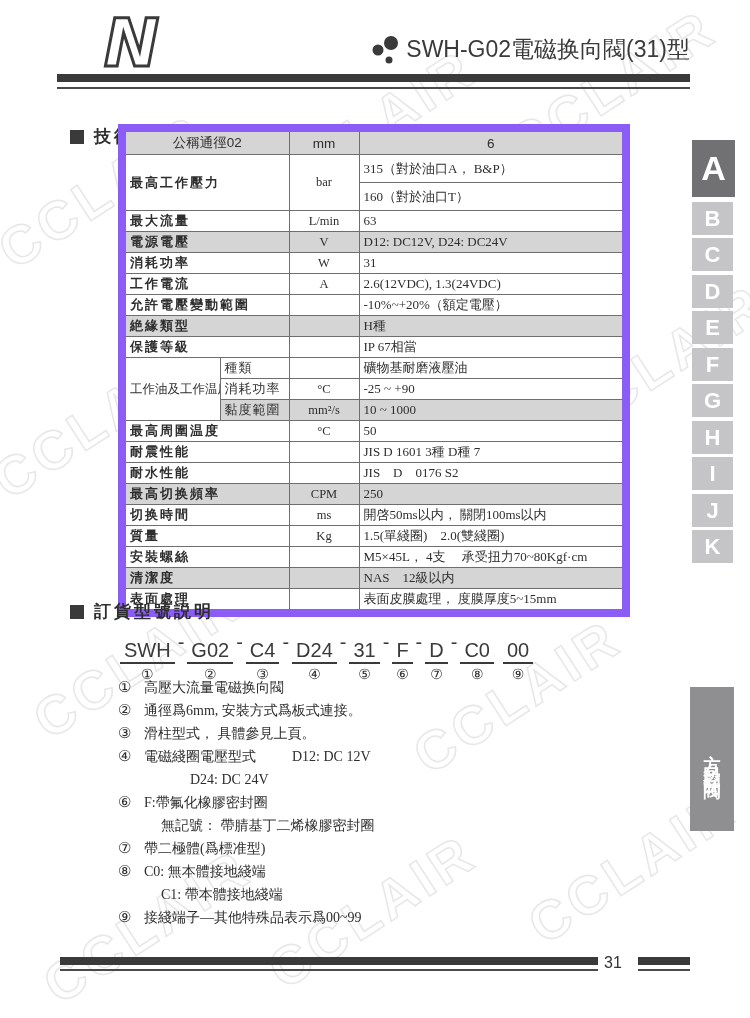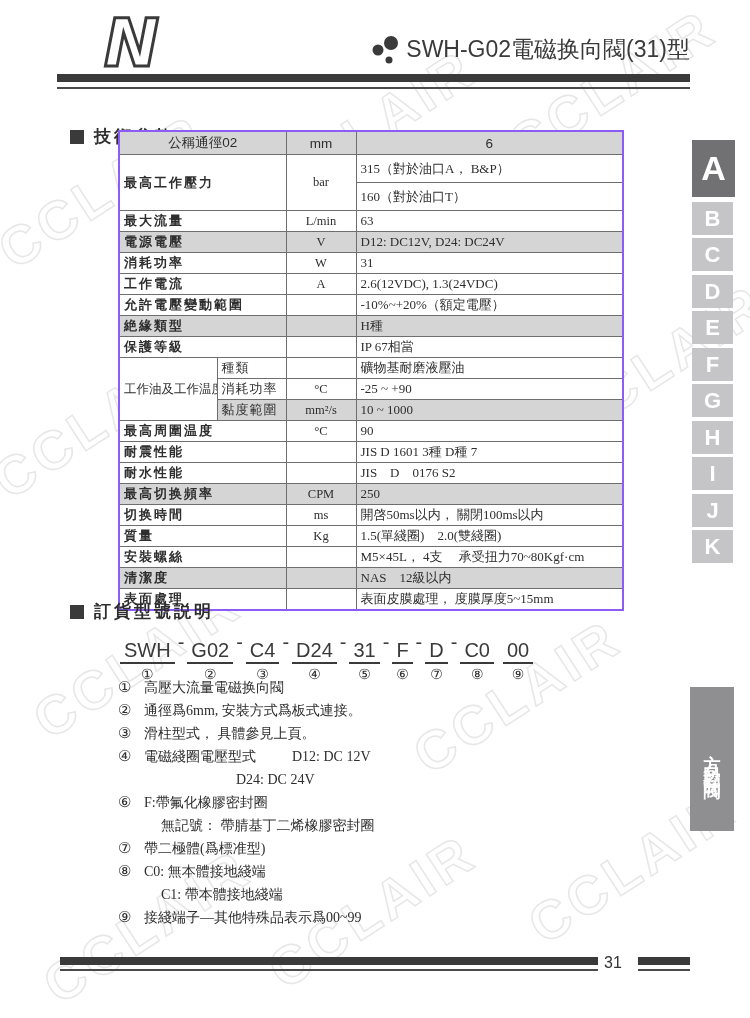--- a/index.html
+++ b/index.html
@@ -15,22 +15,22 @@
   .title{position:absolute;top:33px;right:60px;display:flex;align-items:center;gap:6px;z-index:1;
          font-family:"Liberation Sans",sans-serif;font-size:23px;color:#3a3a3a;}
   .rule-thick{position:absolute;left:57px;top:74px;width:633px;height:8px;background:#3a3a3a;z-index:1;}
   .rule-thin{position:absolute;left:57px;top:87px;width:633px;height:2px;background:#4a4a4a;z-index:1;}
   .sec{position:absolute;display:flex;align-items:center;z-index:1;
        font-family:"Liberation Sans",sans-serif;font-weight:bold;font-size:17px;letter-spacing:3px;color:#2e2e2e;}
   .sec .sq{width:14px;height:14px;background:#3a3a3a;margin-right:10px;}
   .sec1{left:70px;top:105px;margin-top:20px;}
   .sec2{left:70px;top:600px;}
   
-  .spec-table{position:absolute;left:118px;top:130px;width:504px;border-collapse:collapse;
-              font-size:13px;z-index:1;table-layout:fixed;background:#fff;border:2px solid #8b5cf6;}
+  .spec-table{position:absolute;left:118px;top:124px;width:504px;border-collapse:collapse;
+              font-size:13px;z-index:1;table-layout:fixed;background:#fff;border:8px solid #8b5cf6;}
   .spec-table td{border:1px solid #6e6e6e;height:18px;padding:1px 4px;overflow:hidden;white-space:nowrap;}
   .spec-table tr.shaded{background:#d5d5d5;}
   .t-hdr td{height:20px;font-family:"Liberation Sans",sans-serif;font-size:13.5px;}
   .t-press td{height:25px;}
   .lbl{padding-left:9px;letter-spacing:2px;font-weight:bold;}
   .grouplbl{text-align:center;letter-spacing:0;font-size:12.5px;padding:0 2px;}
   .sublbl{padding-left:8px;letter-spacing:1px;}
   .unit{text-align:center;font-size:12.5px;}
   .val{padding-left:10px;}
   .center{text-align:center;padding-left:0;}
@@ -41,21 +41,21 @@
   .seg-text{font-size:20px;line-height:24px;border-bottom:2px solid #3a3a3a;padding:0 4px;}
   .seg-num{font-size:14px;line-height:16px;margin-top:2px;color:#2e2e2e;}
   .dash{font-size:20px;line-height:24px;margin:0 3px;}
   .gap8{margin-left:9px;justify-content:center;}
   
   .order-items{position:absolute;left:118px;top:676px;width:500px;z-index:1;
                font-size:14px;line-height:23px;color:#2e2e2e;}
   .oitem{white-space:nowrap;}
   .onum{display:inline-block;width:26px;font-size:15px;}
   .note1{margin-left:36px;}
-  .cont-note{margin-left:118px;}
+  .cont-note{margin-left:72px;}
   .cont-sub{margin-left:43px;font-family:Liberation Serif, serif;}
   
   .tab{position:absolute;left:692px;width:41px;height:33px;background:#c5c5c7;color:#ffffff;
        display:flex;align-items:center;justify-content:center;z-index:1;
        font-family:"Liberation Sans",sans-serif;font-weight:bold;font-size:22px;cursor:pointer;}
   .tab-active{left:692px;width:43px;height:57px;background:#717173;font-size:34px;}
   .vtab{position:absolute;left:690px;top:687px;width:44px;height:144px;background:#8f8f91;
         display:flex;align-items:center;justify-content:center;z-index:1;}
   .vtext{writing-mode:vertical-rl;text-orientation:upright;color:#fff;
          font-family:"Liberation Sans",sans-serif;font-size:17px;font-weight:bold;letter-spacing:7px;}
@@ -173,21 +173,21 @@
       <td class="val">-25 ~ +90</td>
     </tr>
     <tr class="shaded">
       <td class="sublbl">黏度範圍</td>
       <td class="unit">mm²/s</td>
       <td class="val">10 ~ 1000</td>
     </tr>
     <tr>
       <td colspan="2" class="lbl">最高周圍温度</td>
       <td class="unit">°C</td>
-      <td class="val">90</td>
+      <td class="val">50</td>
     </tr>
     <tr>
       <td colspan="2" class="lbl">耐震性能</td>
       <td class="unit"></td>
       <td class="val">JIS D 1601 3種 D種 7</td>
     </tr>
     <tr>
       <td colspan="2" class="lbl">耐水性能</td>
       <td class="unit"></td>
       <td class="val">JIS　D　0176 S2</td>

